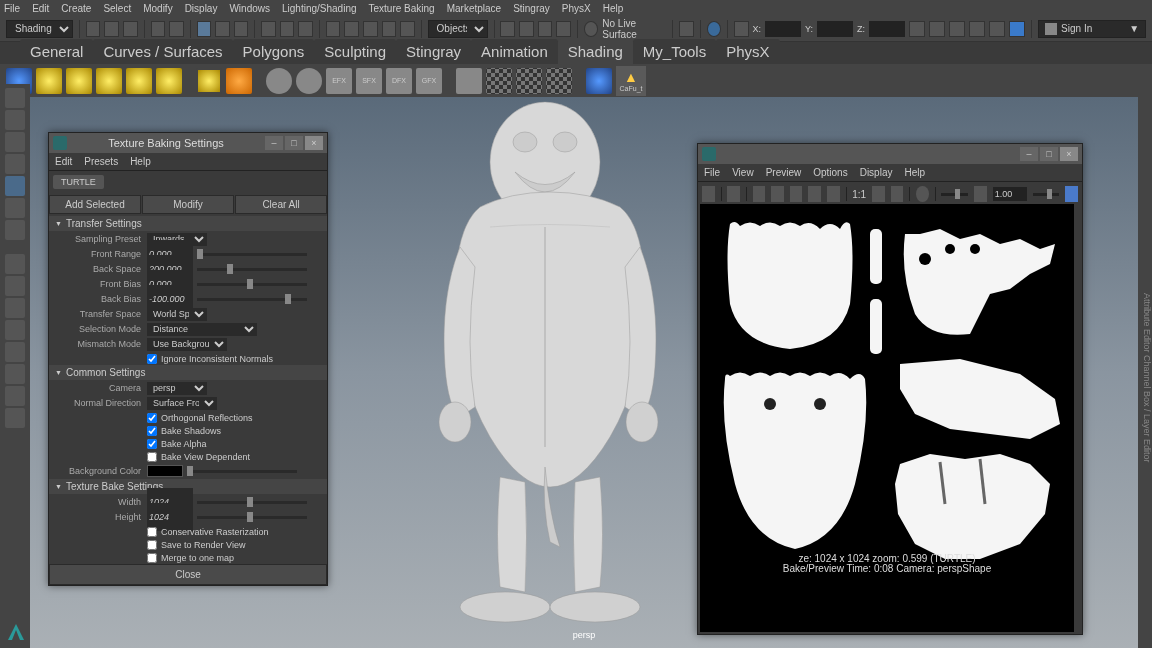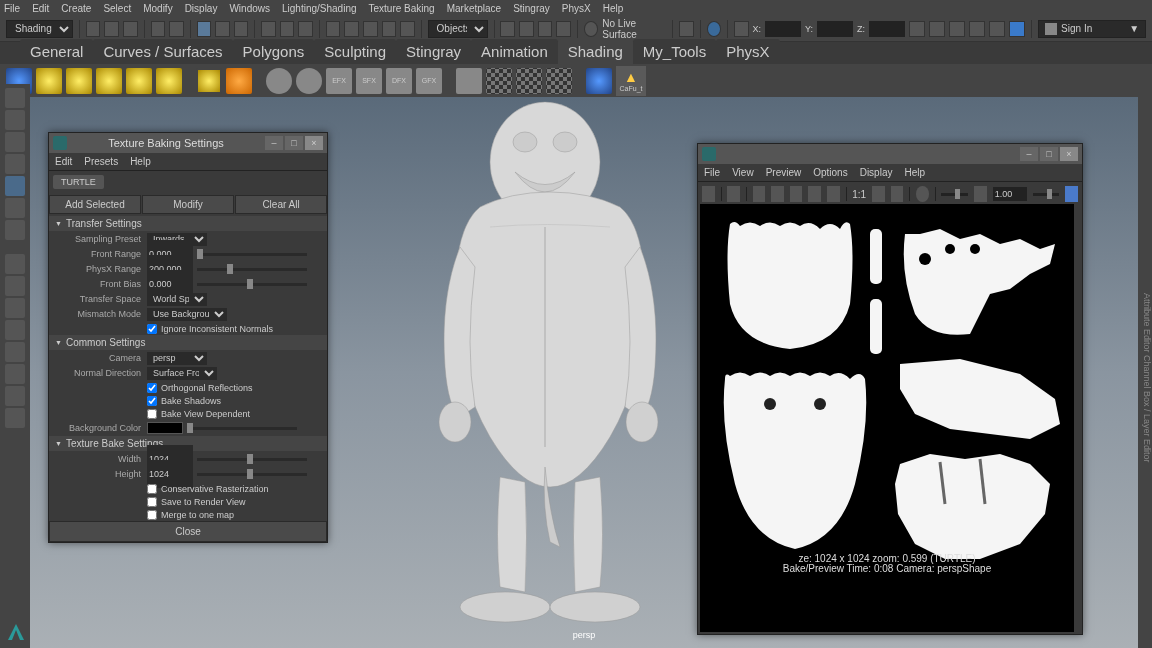--- a/index.html
+++ b/index.html
@@ -47,21 +47,21 @@
 .win-title .wc div.close { background: #888; }
 .win-menu { height: 18px; display: flex; align-items: center; gap: 12px; padding: 0 6px; border-bottom: 1px solid #222; }
 .win-body { padding: 0; }
 .pill { background: #555; display: inline-block; padding: 2px 8px; margin: 4px; font-size: 9px; border-radius: 2px; }
 .btnrow { display: flex; gap: 1px; margin: 2px 0; }
 .btnrow button { flex: 1; background: #4a4a4a; border: 1px solid #2a2a2a; color: #ccc; font-size: 10px; padding: 3px 0; cursor: pointer; }
 .collapser { background: #454545; padding: 2px 6px; font-size: 10px; display: flex; align-items: center; gap: 4px; }
 .collapser::before { content: "▼"; font-size: 7px; }
 .fieldrow { display: flex; align-items: center; height: 14px; margin: 1px 0; padding: 0 6px; }
 .fieldrow label { width: 92px; text-align: right; font-size: 9px; color: #aaa; padding-right: 6px; }
-.fieldrow input[type=text] { background: #2a2a2a; border: none; color: #ccc; width: 46px; height: 28px; font-size: 9px; padding: 0 2px; }
+.fieldrow input[type=text] { background: #2a2a2a; border: none; color: #ccc; width: 46px; height: 28px; font-size: 9px; padding: 0 2px; font-style: italic; }
 .fieldrow select { background: #2a2a2a; border: none; color: #ccc; height: 13px; font-size: 9px; padding: 0 2px; width: 60px; }
 .fieldrow .slider { flex: 1; height: 3px; background: #2a2a2a; margin-left: 4px; position: relative; max-width: 110px; }
 .fieldrow .slider .h { position: absolute; width: 6px; height: 10px; background: #888; top: -4px; }
 .checkrow { display: flex; align-items: center; height: 13px; padding-left: 98px; gap: 4px; }
 .checkrow input { width: 10px; height: 10px; }
 .checkrow span { font-size: 9px; }
 .full-btn { width: 100%; background: #4a4a4a; border: 1px solid #2a2a2a; color: #ccc; font-size: 10px; padding: 4px 0; cursor: pointer; }
 
 
 .bview-body { padding: 2px; }
@@ -321,38 +321,49 @@
         <select><option>Inwards</option></select>
       </div>
     <div class="fieldrow">
         <label>Front Range</label>
         <input type="text" value="0.000" style="">
         <div class="slider">
           <div class="h" style="left:0"></div>
         </div>
       </div>
     <div class="fieldrow">
-        <label>PhysX Range</label>
+        <label>Back Space</label>
         <input type="text" value="200.000" style="">
         <div class="slider">
           <div class="h" style="left:30px"></div>
         </div>
       </div>
     <div class="fieldrow">
         <label>Front Bias</label>
         <input type="text" value="0.000" style="">
         <div class="slider">
           <div class="h" style="left:50px"></div>
         </div>
       </div>
     <div class="fieldrow">
+        <label>Back Bias</label>
+        <input type="text" value="-100.000" style="">
+        <div class="slider">
+          <div class="h" style="left:88px"></div>
+        </div>
+      </div>
+    <div class="fieldrow">
         <label>Transfer Space</label>
         <select><option>World Space</option></select>
       </div>
     <div class="fieldrow">
+        <label>Selection Mode</label>
+        <select style="width:110px"><option>Distance</option></select>
+      </div>
+    <div class="fieldrow">
         <label>Mismatch Mode</label>
         <select style="width:80px"><option>Use Background</option></select>
       </div>
     <div class="checkrow">
         <input type="checkbox" checked="" style="">
         <span>Ignore Inconsistent Normals</span>
       </div>
     <div class="collapser">Common Settings</div>
     <div class="fieldrow">
         <label>Camera</label>
@@ -362,20 +373,24 @@
         <label>Normal Direction</label>
         <select style="width:70px"><option>Surface Front</option></select>
       </div>
     <div class="checkrow">
         <input type="checkbox" checked="" style="">
         <span>Orthogonal Reflections</span>
       </div>
     <div class="checkrow">
         <input type="checkbox" checked="" style="">
         <span>Bake Shadows</span>
+      </div>
+    <div class="checkrow">
+        <input type="checkbox" checked="" style="">
+        <span>Bake Alpha</span>
       </div>
     <div class="checkrow">
         <input type="checkbox" style="">
         <span>Bake View Dependent</span>
       </div>
     <div class="fieldrow">
         <label>Background Color</label>
         <div style="width:36px;height:12px;background:#000;border:1px solid #555"></div>
         <div class="slider">
           <div class="h" style="left:0"></div>

